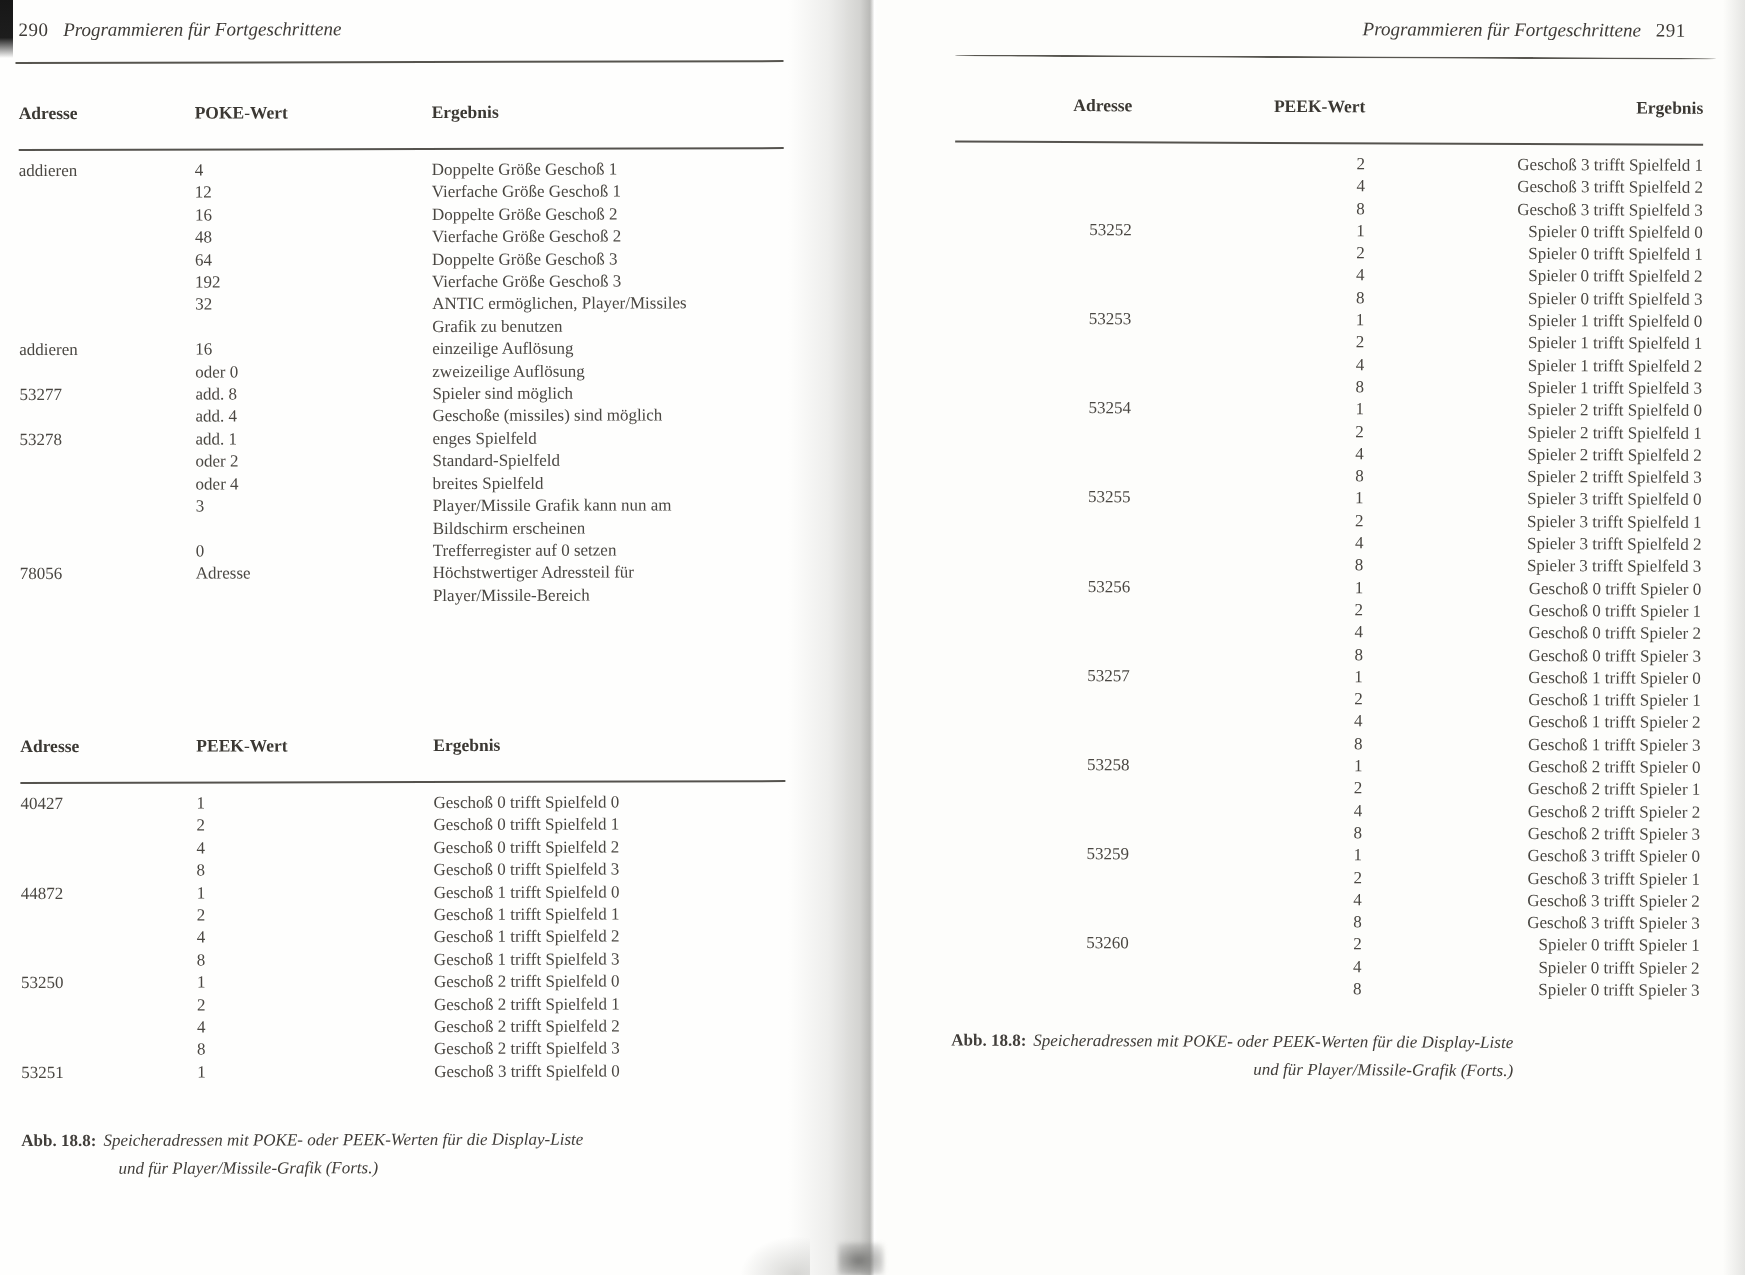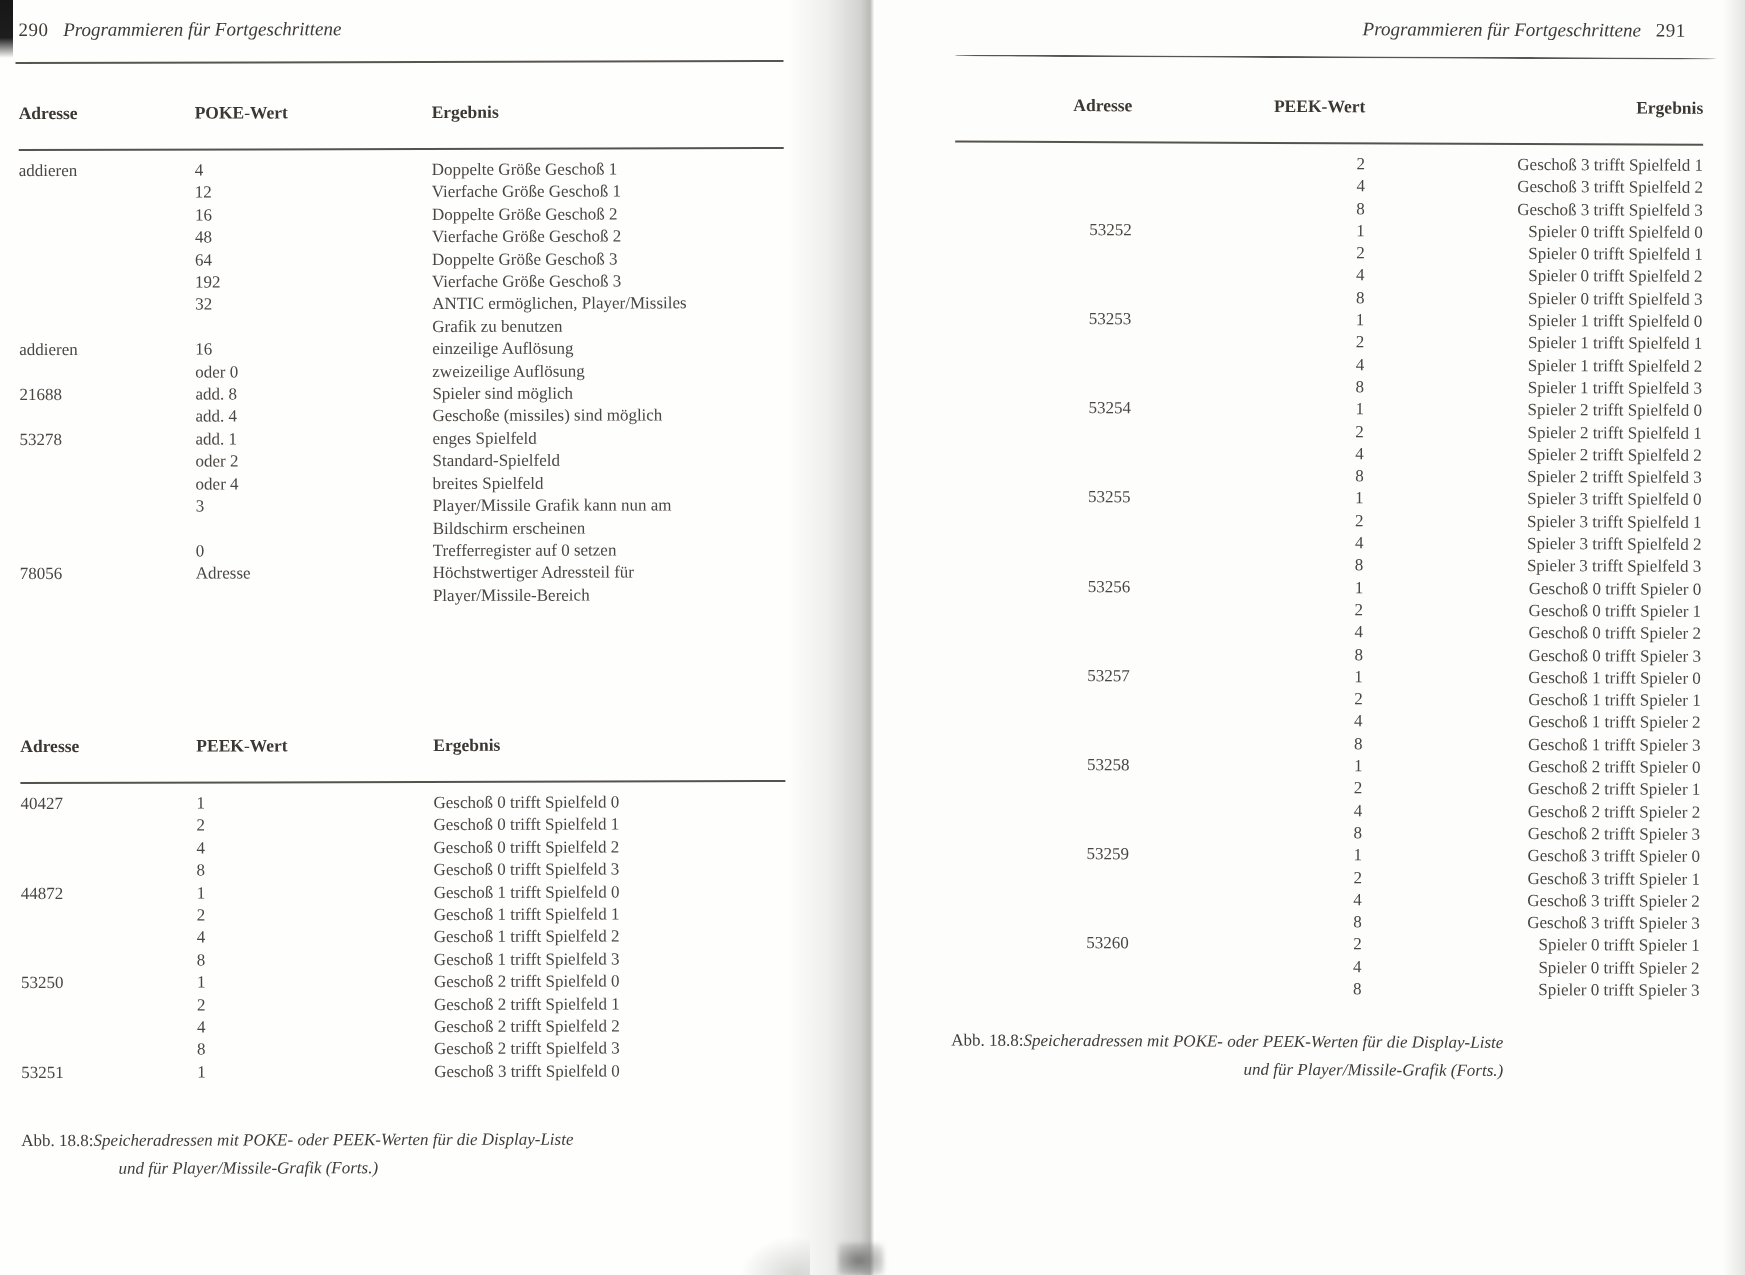--- a/index.html
+++ b/index.html
@@ -3,21 +3,21 @@
 <meta charset="utf-8">
 <style>
   html,body{margin:0;padding:0;background:#e9e9e7;}
   .spread{
     position:relative; width:1745px; height:1275px; overflow:hidden;
     background:#fdfdfc;
     font-family:"Liberation Serif","DejaVu Serif",serif;
     color:#45423e;
   }
   .page{position:absolute;top:0;height:1275px;}
-  .page.left{left:0;width:845px;background:#fefefd;}
+  .page.left{left:0;width:845px;background:#fefefd;padding-left:22px;}
   .page.right{left:845px;width:900px;background:#fdfdfb;text-align:right;}
   .page-inner{position:absolute;inset:0;}
   .page.left .page-inner{transform:rotate(-0.15deg);}
   .page.right .page-inner{transform:rotate(0.25deg);}
 
   
   .running-head{position:absolute;top:18px;font-size:19px;white-space:nowrap;color:#3e3b37;}
   .page.left .running-head{left:20px;}
   .page.right .running-head{right:62px;}
   .running-head .title{font-style:italic;}
@@ -39,21 +39,21 @@
   .tbody-rule{border-top:2px solid #55534e;margin-top:24px;}
   .tbody{margin-top:9px;}
   .trow{display:grid;font-size:17px;line-height:22.4px;color:#4a4742;}
   .page.right .trow{line-height:22.3px;}
   .trow span{white-space:nowrap;}
 
   
   .caption{position:absolute;font-size:17px;line-height:28px;color:#403d39;}
   .page.left  .caption{left:20px;top:1126px;}
   .page.right .caption{left:108px;top:1028px;}
-  .cap-label{font-weight:normal;font-style:normal;}
+  .cap-label{font-weight:bold;font-style:normal;margin-right:7px;}
   .cap-italic{font-style:italic;}
   .cap-line2{display:block;font-style:italic;margin-left:97px;}
 
   
   .artifact{position:absolute;pointer-events:none;}
   .scan-strip-topleft{left:0;top:0;width:13px;height:58px;
     background:linear-gradient(to bottom,#171717 0%,#1d1d1d 65%,rgba(29,29,29,0) 100%);}
   .gutter-shadow{left:788px;top:0;width:90px;height:1275px;
     background:linear-gradient(to right,
       rgba(187,187,184,0) 0%,
@@ -135,21 +135,21 @@
               <span>addieren</span>
               <span>16</span>
               <span>einzeilige Auflösung</span>
             </div>
             <div class="trow">
               <span></span>
               <span>oder 0</span>
               <span>zweizeilige Auflösung</span>
             </div>
             <div class="trow">
-              <span>21688</span>
+              <span>53277</span>
               <span>add. 8</span>
               <span>Spieler sind möglich</span>
             </div>
             <div class="trow">
               <span></span>
               <span>add. 4</span>
               <span>Geschoße (missiles) sind möglich</span>
             </div>
             <div class="trow">
               <span>53278</span>

